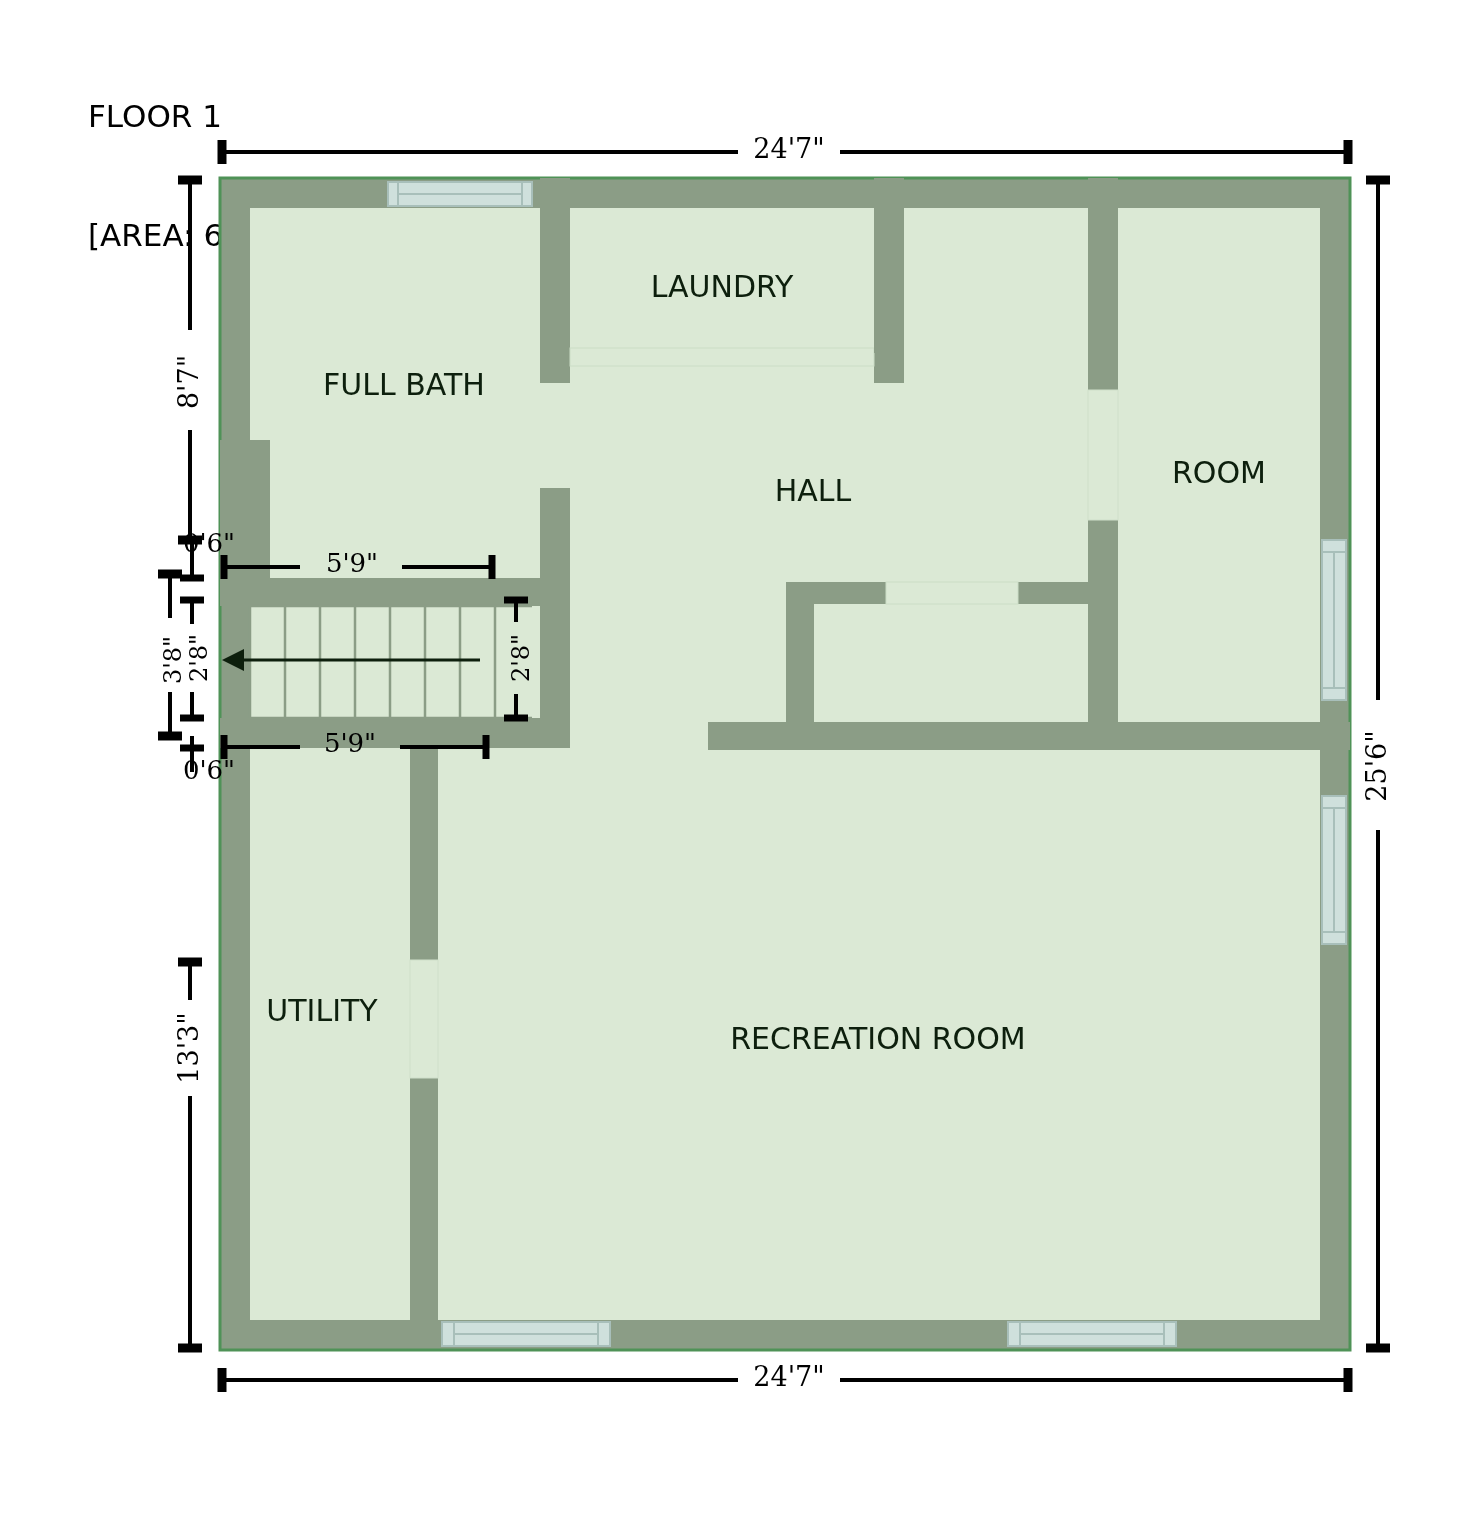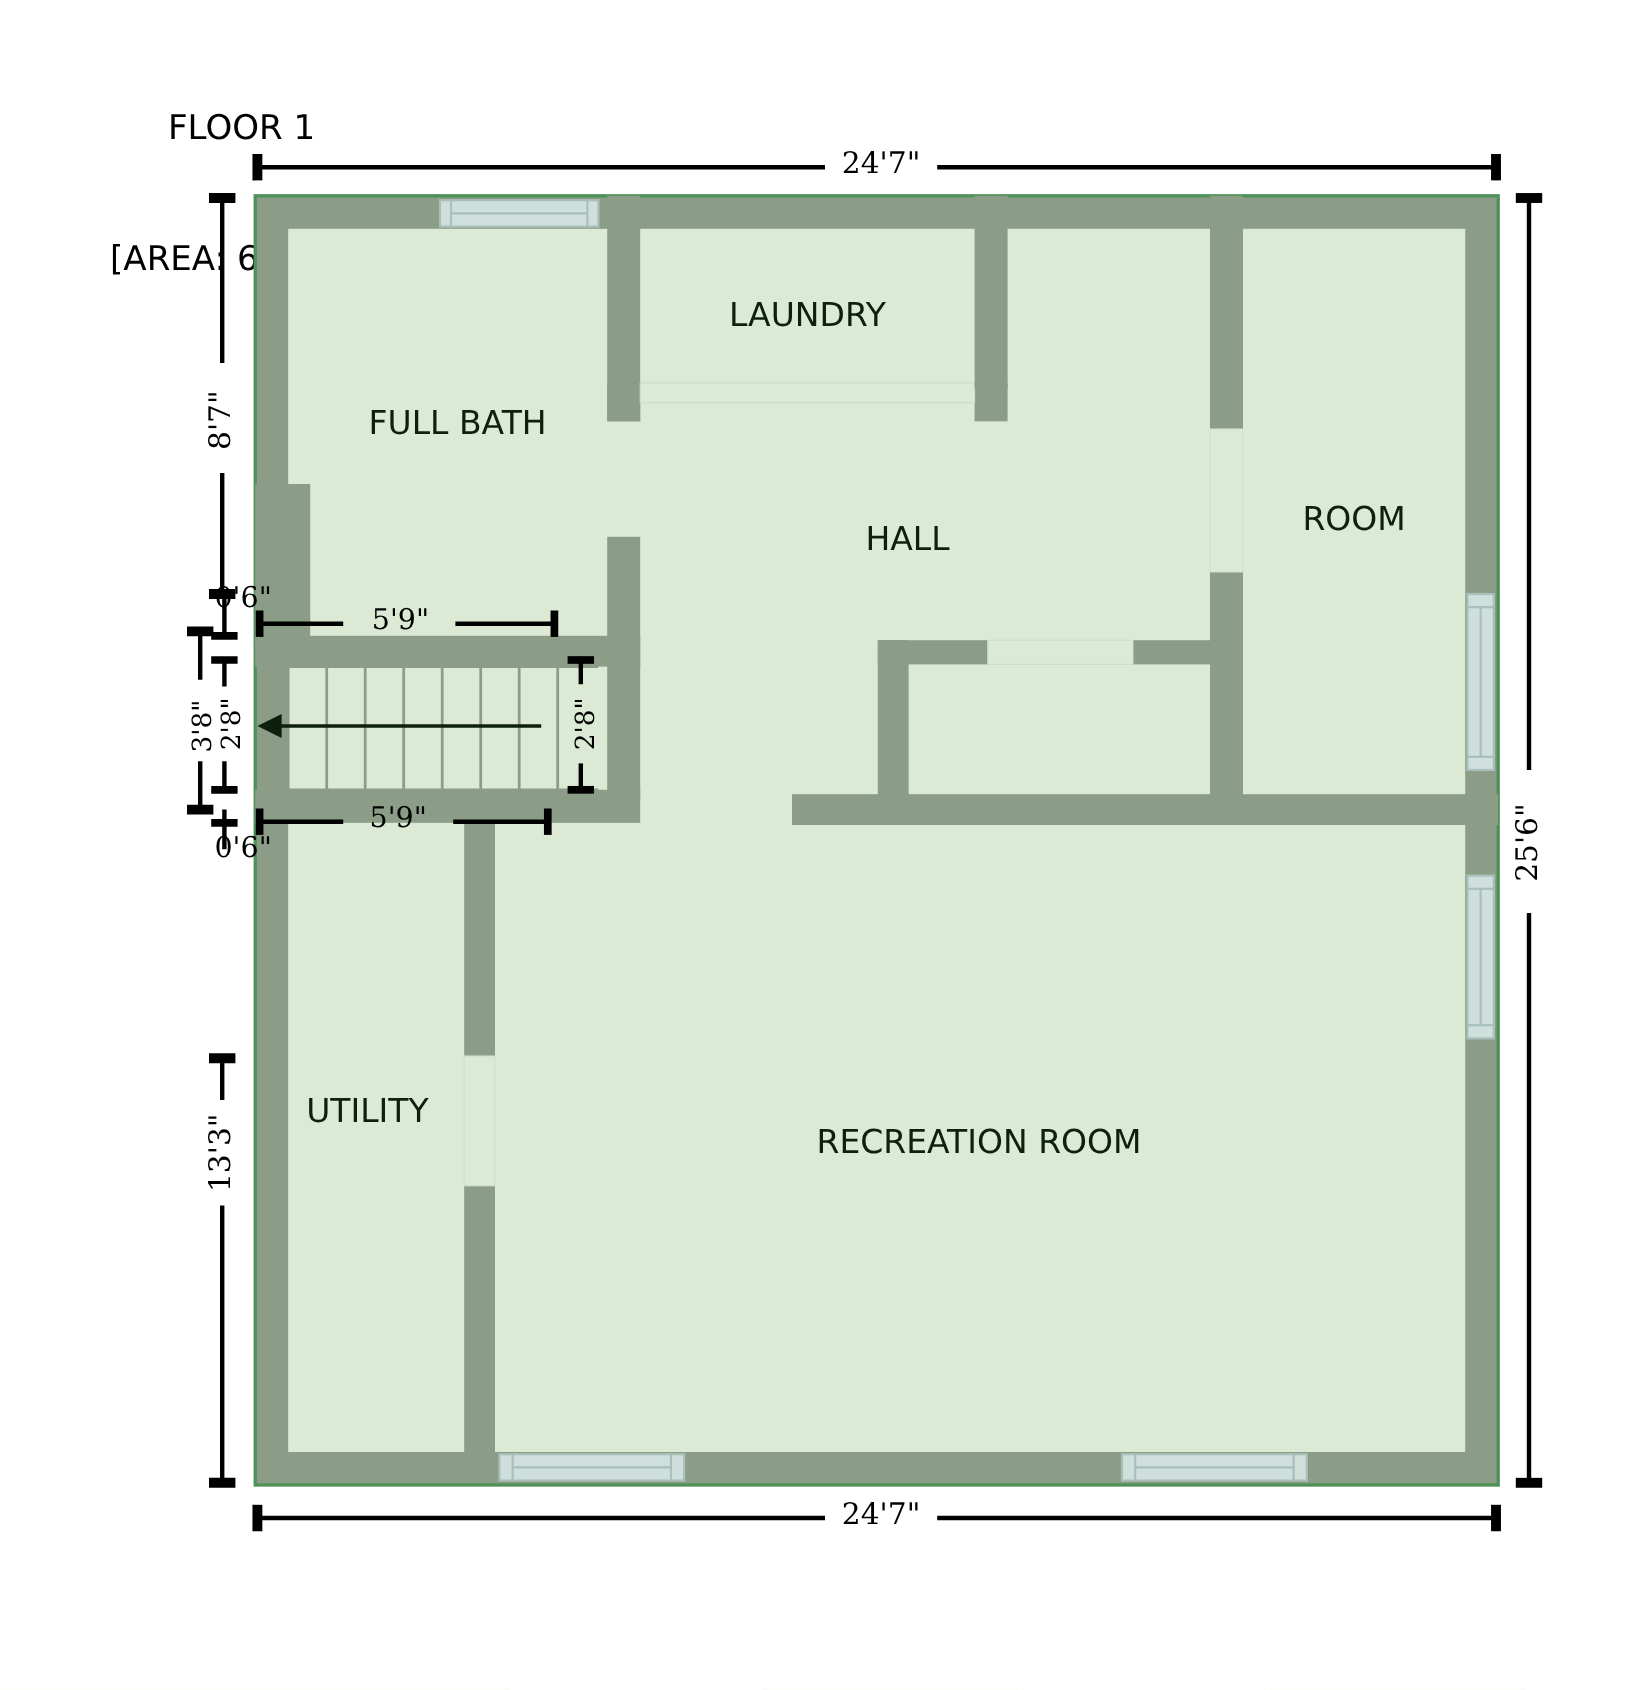--- a/index.html
+++ b/index.html
@@ -10,24 +10,23 @@
   }
   body {
     width: 1480px;
     height: 1536px;
     font-family: "DejaVu Sans", sans-serif;
     position: relative;
     overflow: hidden;
   }
   #plan-root {
     position: absolute;
-    left: 12px; top: 0;
+    left: 0; top: 0;
     width: 1387px;
     height: 1536px;
-    text-align: right;
   }
   .title-block {
     position: absolute;
     left: 88px;
     top: 18px;
     font-family: "DejaVu Sans", sans-serif;
     font-size: 31px;
     color: #000000;
     line-height: 1.28;
     white-space: pre;

